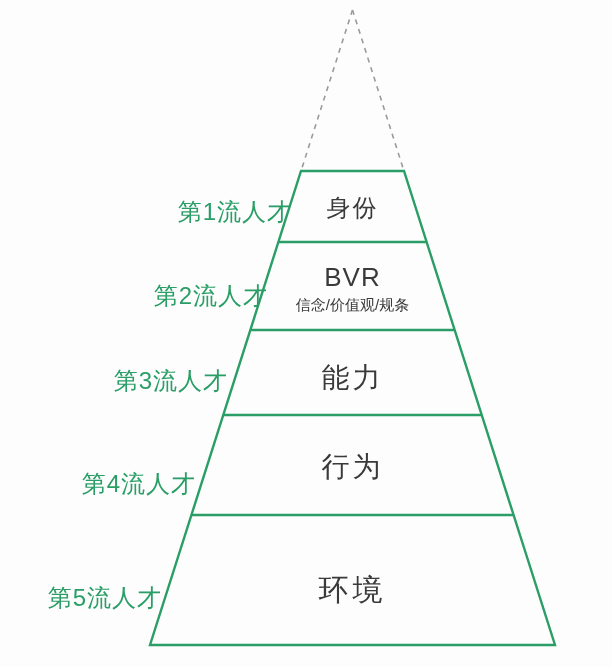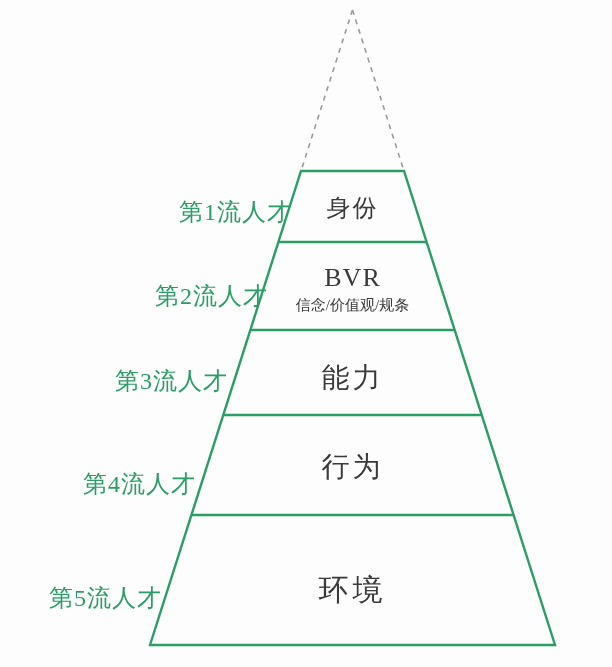--- a/index.html
+++ b/index.html
@@ -6,21 +6,21 @@
     margin: 0;
     padding: 0;
     background: #fdfdfd;
   }
   .stage {
     position: relative;
     width: 612px;
     height: 667px;
     background: #fdfdfd;
     overflow: hidden;
-    font-family: Liberation Serif, serif;
+    font-family: Liberation Sans, sans-serif;
   }
   svg { display: block; }
   .rank-label {
     font-size: 24px;
     font-weight: 500;
     letter-spacing: 1px;
   }
   .band-title { font-weight: 500; }
   .t-identity { font-size: 24px; letter-spacing: 2px; }
   .t-bvr { font-size: 26px; letter-spacing: 1px; }

